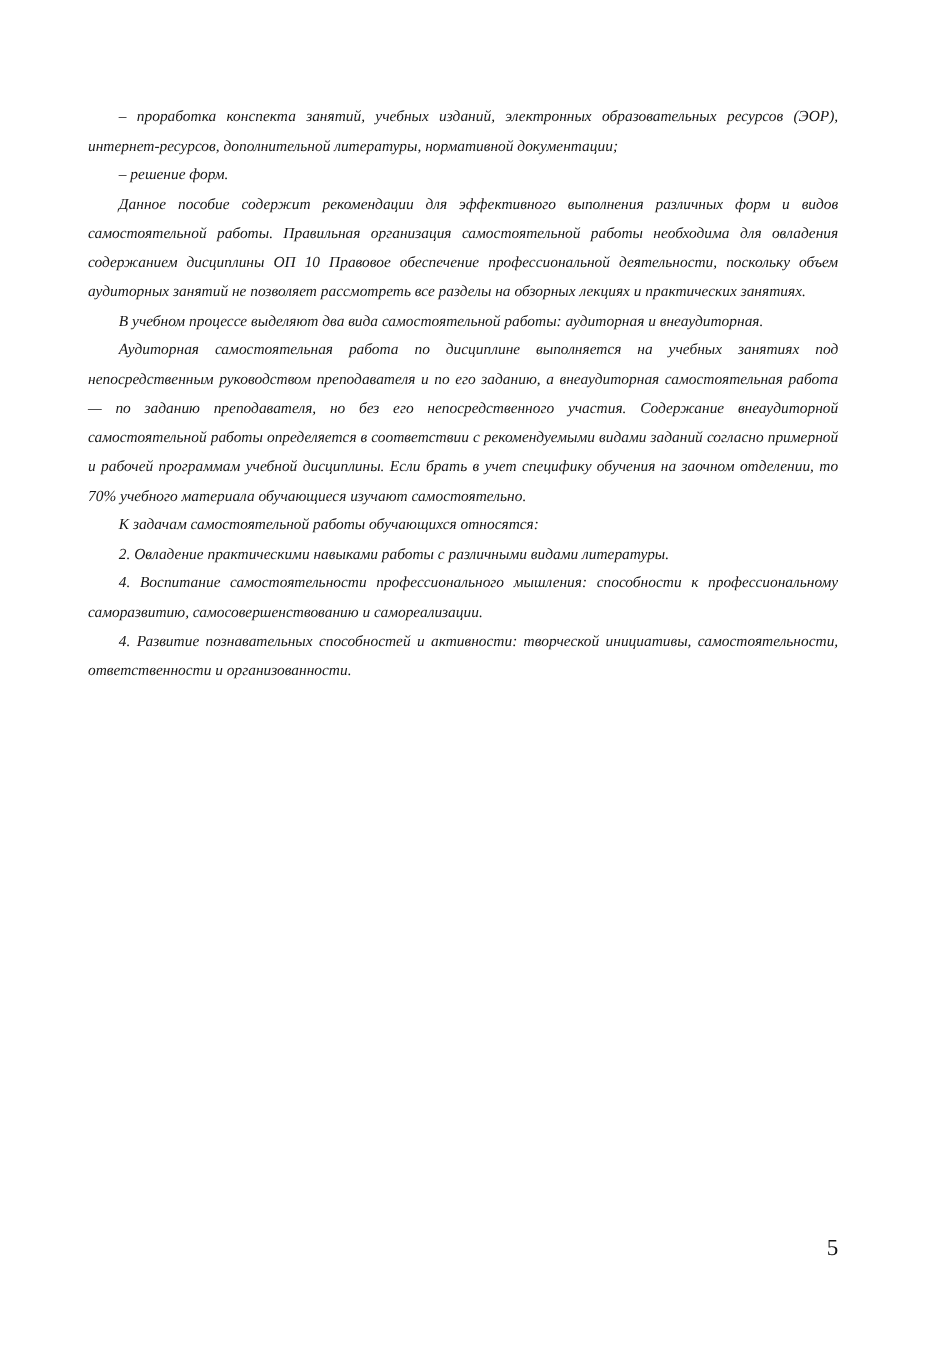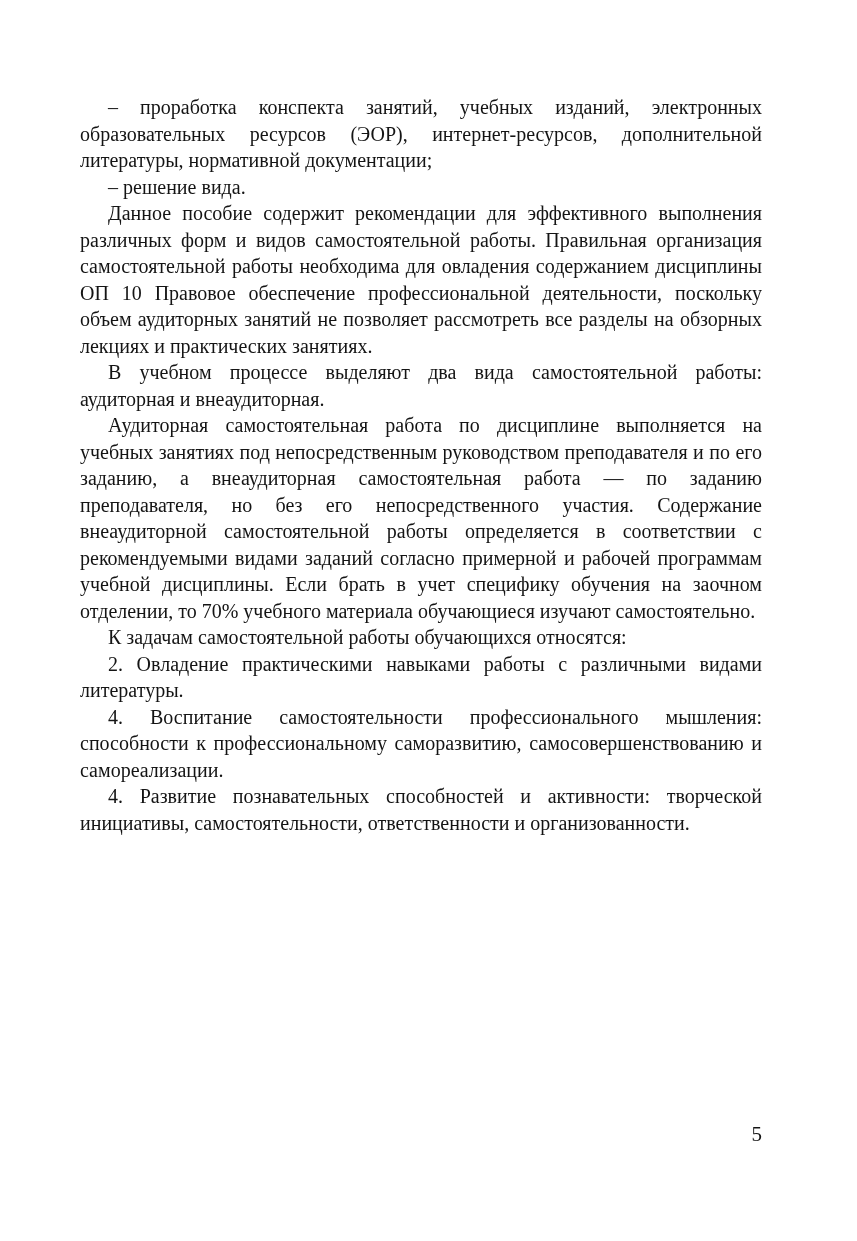--- a/index.html
+++ b/index.html
@@ -18,24 +18,25 @@
     position: absolute;
     inset: 0;
     background: #ffffff;
     color: #141414;
   }
   .text-block {
     position: absolute;
     left: 80px;
     top: 94px;
     width: 682px;
-    font-size: 20px;
+    font-size: 14px;
     line-height: 26.5px;
     text-align: justify;
     hyphens: auto;
+    font-style: italic;
     -webkit-hyphens: auto;
   }
   .text-block p {
     margin: 0;
     padding: 0;
     text-indent: 28px;
   }
   .page-number {
     position: absolute;
     left: 80px;
@@ -46,21 +47,21 @@
     line-height: 26.5px;
     color: #141414;
   }
 </style>
 </head>
 <body>
 
 <div class="page">
   <div class="text-block" lang="ru">
     <p>– проработка конспекта занятий, учебных изданий, электронных образовательных ресурсов (ЭОР), интернет-ресурсов, дополнительной литературы, нормативной документации;</p>
-    <p>– решение вида.</p>
+    <p>– решение форм.</p>
     <p>Данное пособие содержит рекомендации для эффективного выполнения различных форм и видов самостоятельной работы. Правильная организация самостоятельной работы необходима для овладения содержанием дисциплины ОП 10 Правовое обеспечение профессиональной деятельности, поскольку объем аудиторных занятий не позволяет рассмотреть все разделы на обзорных лекциях и практических занятиях.</p>
     <p>В учебном процессе выделяют два вида самостоятельной работы: аудиторная и внеаудиторная.</p>
     <p>Аудиторная самостоятельная работа по дисциплине выполняется на учебных занятиях под непосредственным руководством преподавателя и по его заданию, а внеаудиторная самостоятельная работа — по заданию преподавателя, но без его непосредственного участия. Содержание внеаудиторной самостоятельной работы определяется в соответствии с рекомендуемыми видами заданий согласно примерной и рабочей программам учебной дисциплины. Если брать в учет специфику обучения на заочном отделении, то 70% учебного материала обучающиеся изучают самостоятельно.</p>
     <p>К задачам самостоятельной работы обучающихся относятся:</p>
     <p>2. Овладение практическими навыками работы с различными видами литературы.</p>
     <p>4. Воспитание самостоятельности профессионального мышления: способности к профессиональному саморазвитию, самосовершенствованию и самореализации.</p>
     <p>4. Развитие познавательных способностей и активности: творческой инициативы, самостоятельности, ответственности и организованности.</p>
   </div>
   <div class="page-number">5</div>
 </div>

